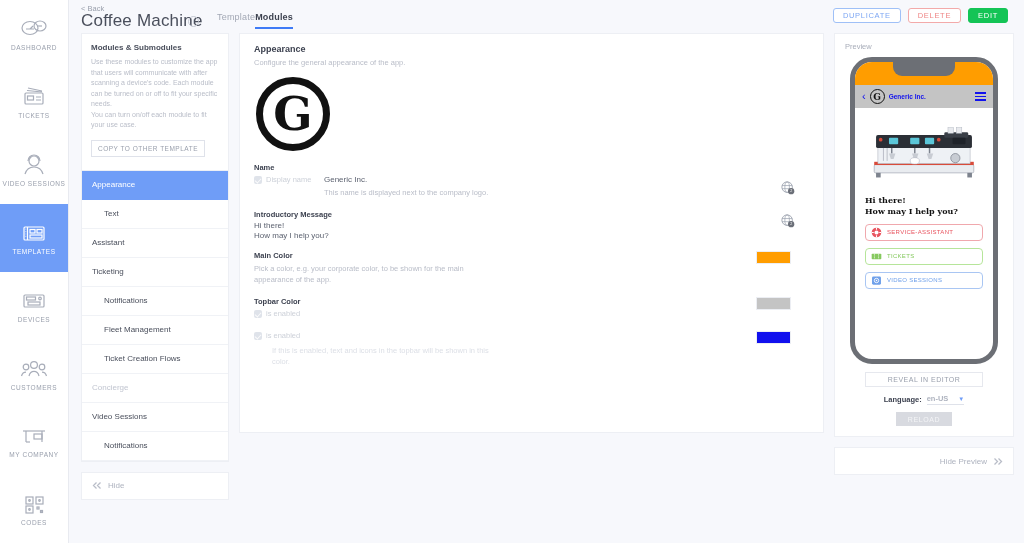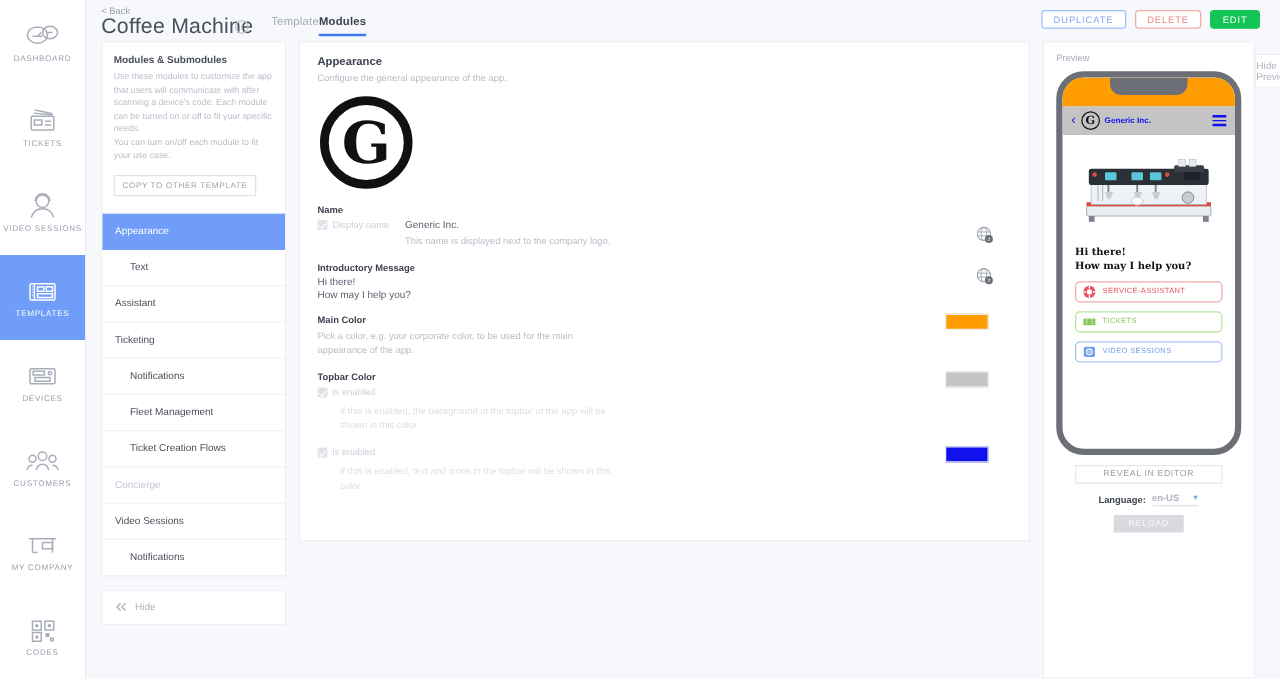--- a/index.html
+++ b/index.html
@@ -128,21 +128,21 @@
   .f-hint { font-size: 7.5px; color: #b9bdc8; line-height: 1.55; margin-top: 3px; }
   .f-hint.indent { margin-left: 18px; }
   .swatch {
     position: absolute; right: 18px; top: 0;
     width: 35px; height: 13px; border: 1px solid #eceef3;
   }
   .globe { position: absolute; right: 14px; top: 4px; width: 14px; height: 14px; cursor: pointer; }
   .globe svg { width: 100%; height: 100%; }
 
   
-  .prevcol { width: 180px; flex: 0 0 180px; display: flex; flex-direction: row; }
+  .prevcol { width: 180px; flex: 0 0 180px; display: flex; flex-direction: column; }
   .prevbox { background: #fff; border: 1px solid #edeff4; padding: 8px 10px 10px; }
   .prev-title { font-size: 7.5px; color: #a8adb9; margin-bottom: 6px; }
   .phone {
     width: 148px; height: 307px; margin: 0 auto;
     border: 5px solid #6c6f75; border-radius: 22px;
     background: #fff; overflow: hidden; position: relative;
   }
   .notchbar { height: 23px; background: #ff9d00; position: relative; }
   .notch {
     position: absolute; left: 50%; transform: translateX(-50%); top: 0;
@@ -406,31 +406,30 @@
               <ellipse cx="7" cy="7" rx="2.6" ry="6" fill="none" stroke="#9aa0ad" stroke-width=".8"></ellipse>
               <path d="M1.2 5.2h11.6M1.2 8.8h11.6" stroke="#9aa0ad" stroke-width=".8"></path>
               <circle cx="11.6" cy="11.6" r="3.6" fill="#6b6f78"></circle>
               <text x="11.6" y="13.1" font-size="4.2" fill="#fff" text-anchor="middle" font-family="Liberation Sans, sans-serif">2</text>
             </svg>
           </span>
         </div>
 
         <div class="field">
           <div class="f-label">Main Color</div>
-          <div class="f-hint" style="max-width:225px">Pick a color, e.g. your corporate color, to be used for the main appearance of the app.</div>
+          <div class="f-hint" style="max-width:225px">Pick a color, e.g. your corporate color, to be shown for the main appearance of the app.</div>
           <span class="swatch" style="background: rgb(255, 157, 0);"></span>
         </div>
 
         <div class="field">
           <div class="f-label">Topbar Color</div>
           <div class="f-check" style="width:auto;margin-top:3px">
             <span class="cbox"></span>
             <span class="c-lbl">is enabled</span>
           </div>
-          <div class="f-hint indent" style="max-width:225px;color:#dcdfe6">If this is enabled, the background of the topbar of the app will be shown in this color.</div>
           <span class="swatch" style="background: rgb(196, 196, 196);"></span>
         </div>
 
         <div class="field">
           <div class="f-check" style="width:auto;margin-top:3px">
             <span class="cbox"></span>
             <span class="c-lbl">is enabled</span>
           </div>
           <div class="f-hint indent" style="max-width:225px;color:#dcdfe6">If this is enabled, text and icons in the topbar will be shown in this color.</div>
           <span class="swatch" style="background: rgb(17, 17, 238);"></span>

